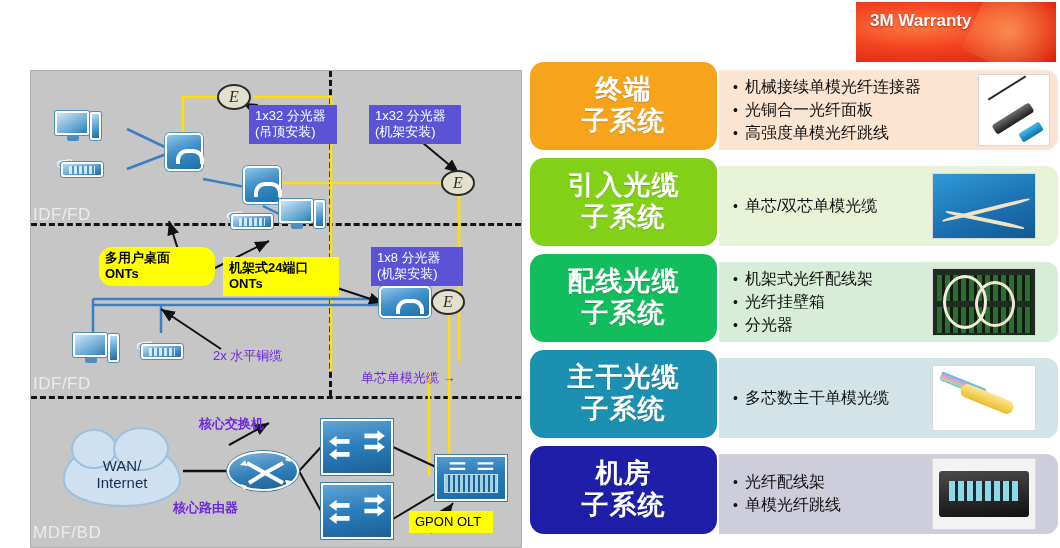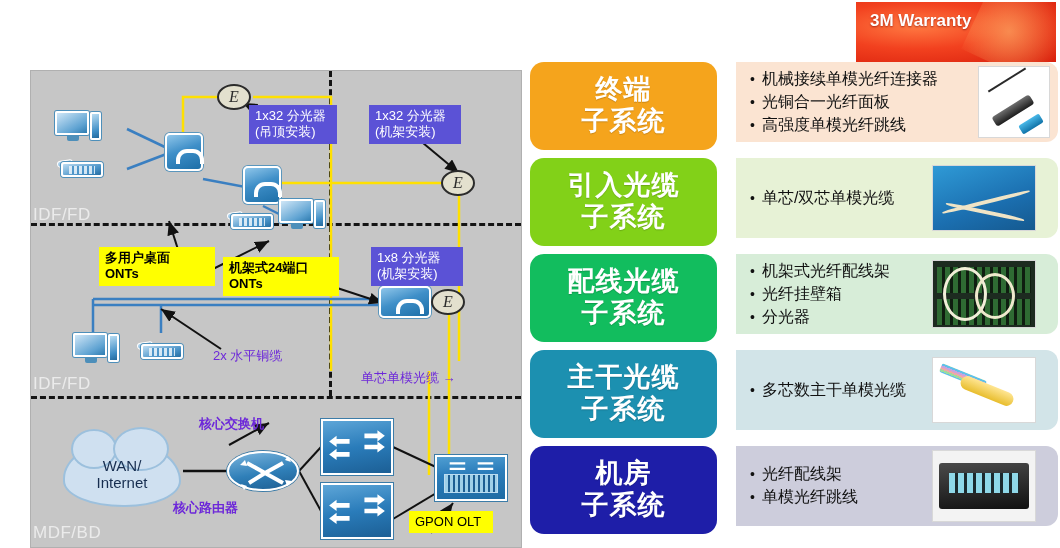--- a/index.html
+++ b/index.html
@@ -167,21 +167,21 @@
     border: 2px solid #ffffff; box-shadow: 0 0 0 1px #3c7ca8;
   }
   .olt .grille {
     position: absolute; left: 7px; top: 17px; right: 7px; bottom: 6px;
     background: repeating-linear-gradient(90deg,#9fd0e8 0 3px,#1d5e92 3px 5px);
     border: 1px solid #bcdcf0;
   }
 
   
   .rows { position: absolute; left: 530px; top: 62px; width: 528px; }
-  .row { position: relative; display: flex; align-items: flex-start; gap: 17px; }
+  .row { position: relative; display: flex; align-items: flex-end; }
   .cat-chip {
     flex: 0 0 187px; border-radius: 14px; color: #ffffff;
     display: flex; flex-direction: column; align-items: center; justify-content: center;
     text-align: center; font-size: 27px; font-weight: bold; line-height: 1.18;
     letter-spacing: 1px; text-shadow: 0 1px 1px rgba(0,0,0,.18);
   }
   .cat-panel {
     flex: 1 1 auto; height: 100%; border-radius: 0 12px 12px 0;
     display: flex; align-items: center; justify-content: space-between;
     padding: 4px 8px 4px 14px; margin-left: 2px;
@@ -379,21 +379,21 @@
         <path d="M58,10 l8,6 l-8,6 z M58,22 l8,6 l-8,6 z M14,16 l-8,6 l8,6 z M14,30 l-8,6 l8,6 z" fill="#ffffff"></path>
       </svg>
     </div>
     <div class="olt" style="left:404px; top:384px;">
       <svg viewBox="0 0 72 16" width="56" height="13" style="position:absolute;left:8px;top:3px;">
         <path d="M6,4 L26,4 M6,11 L26,11 M42,4 L62,4 M42,11 L62,11" stroke="#ffffff" stroke-width="3" fill="none"></path>
       </svg>
       <div class="grille"></div>
     </div>
 
-    <div class="note-yellow" style="left:68px; top:176px; width:116px;">多用户桌面
+    <div class="note-yellow" style="left:68px; top:176px; width:116px;border-radius:13px;">多用户桌面
 ONTs</div>
     <div class="note-purple" style="left:218px; top:34px; width:88px;">1x32 分光器
 (吊顶安装)</div>
     <div class="note-purple" style="left:338px; top:34px; width:92px;">1x32 分光器
 (机架安装)</div>
     <div class="note-yellow" style="left:192px; top:186px; width:116px;">机架式24端口
 ONTs</div>
     <div class="note-purple" style="left:340px; top:176px; width:92px;">1x8 分光器
 (机架安装)</div>
     <div class="note-yellow thin" style="left:378px; top:440px; width:84px;">GPON OLT</div>

